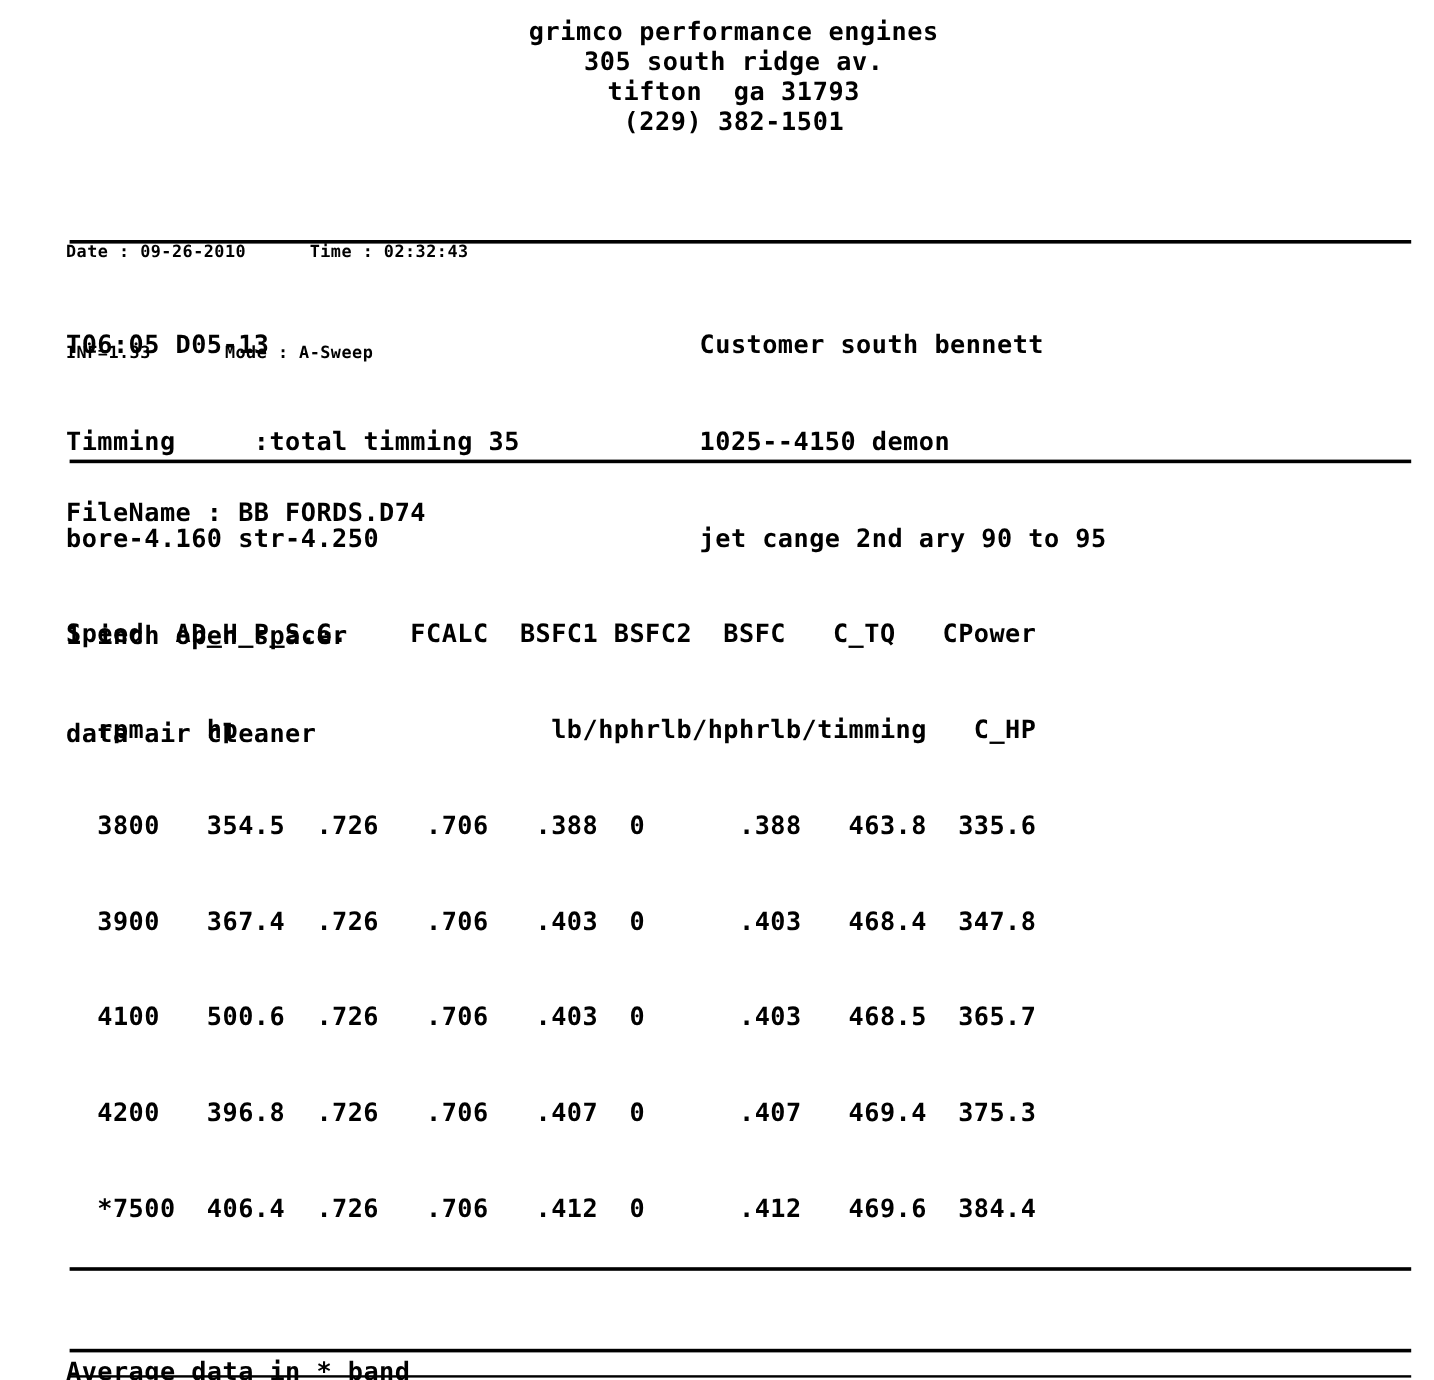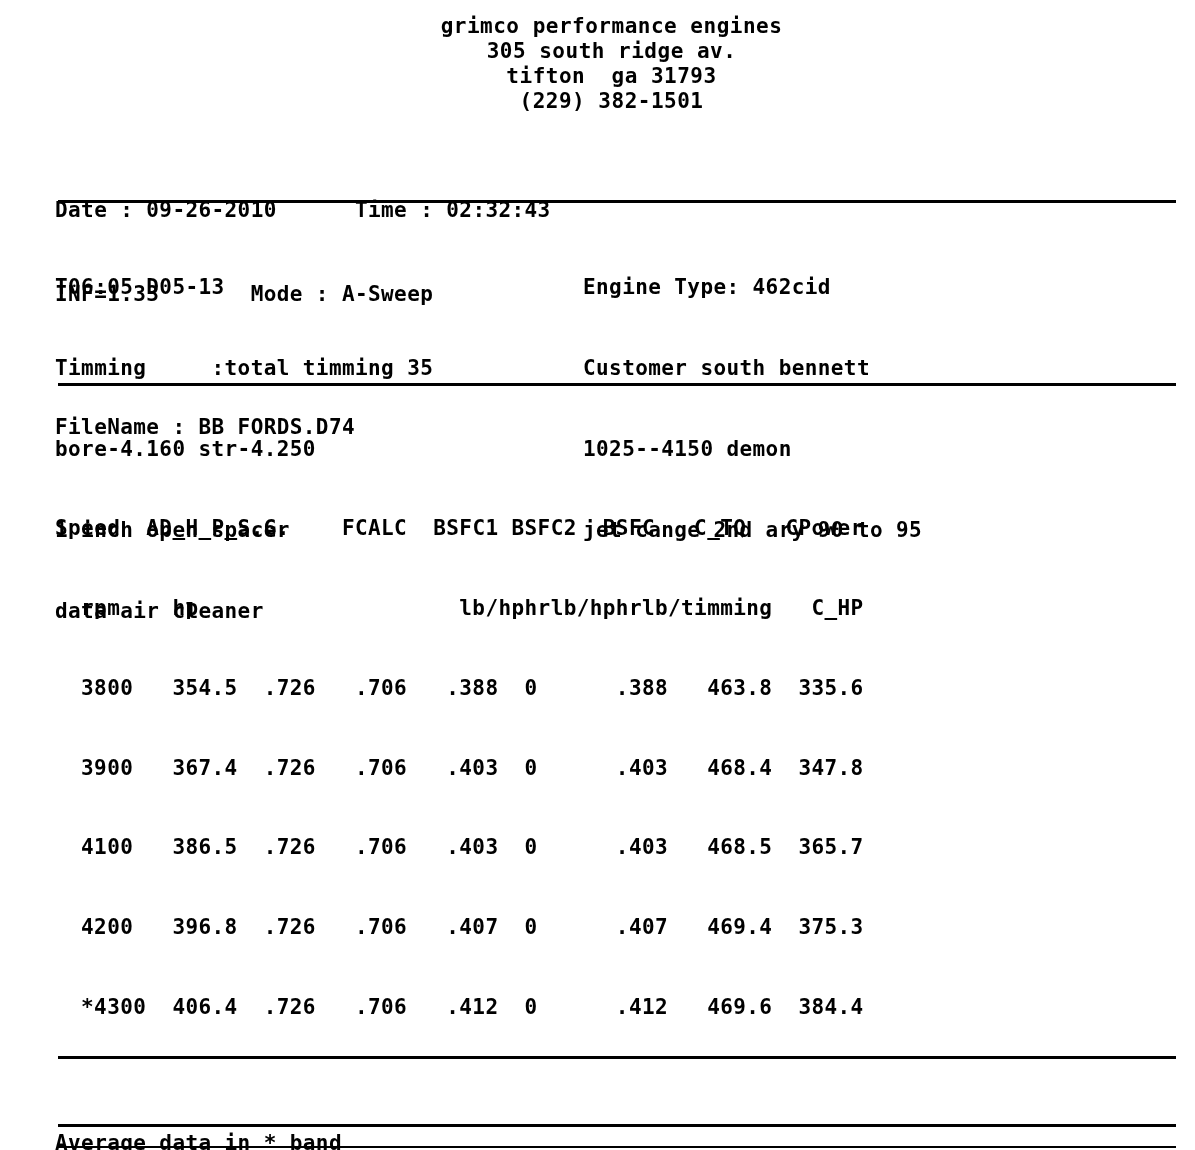--- a/index.html
+++ b/index.html
@@ -32,21 +32,21 @@
     line-height: 25px;
     letter-spacing: 0.5px;
   }
   .letterhead div { white-space: pre; padding-left: 28px; }
 
   
   .meta {
     position: absolute;
     top: 140px;
     left: 55px;
-    font-size: 21px;
+    font-size: 14px;
     font-weight: bold;
     line-height: 28px;
     white-space: pre;
     letter-spacing: 0.4px;
   }
 
   
   .rule {
     position: absolute;
     left: 58px;
@@ -136,38 +136,37 @@
 
   <div class="info-left">
     <div>T06:05 D05-13</div>
     <div>Timming     :total timming 35</div>
     <div>bore-4.160 str-4.250</div>
     <div>1 inch open spacer</div>
     <div>data air cleaner</div>
   </div>
 
   <div class="info-right">
-    <div>Engine Type: 462cid</div>
     <div>Customer south bennett</div>
     <div>1025--4150 demon</div>
     <div>jet cange 2nd ary 90 to 95</div>
   </div>
 
   <div class="rule" style="top:383px;"></div>
 
   <div class="filename">FileName : BB FORDS.D74</div>
 
   <div class="table-area">
     <div class="line">Speed  AD_H_P_S.G.    FCALC  BSFC1 BSFC2  BSFC   C_TQ   CPower</div>
     <div class="line">rpm    hp                    lb/hphrlb/hphrlb/timming   C_HP</div>
     <div class="line">3800   354.5  .726   .706   .388  0      .388   463.8  335.6</div>
     <div class="line">3900   367.4  .726   .706   .403  0      .403   468.4  347.8</div>
-    <div class="line">4100   386.5  .726   .706   .403  0      .403   468.5  365.7</div>
+    <div class="line">4100   500.6  .726   .706   .403  0      .403   468.5  365.7</div>
     <div class="line">4200   396.8  .726   .706   .407  0      .407   469.4  375.3</div>
-    <div class="line">*4300  406.4  .726   .706   .412  0      .412   469.6  384.4</div>
+    <div class="line">*7500  406.4  .726   .706   .412  0      .412   469.6  384.4</div>
     
     
     
     
     
     
     
     
     
     

